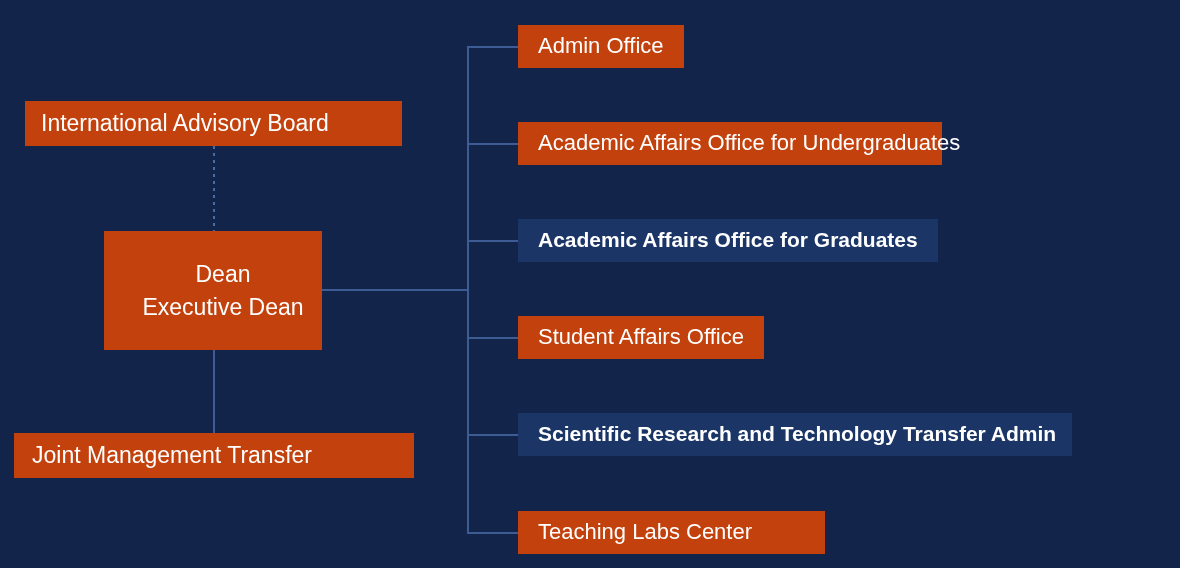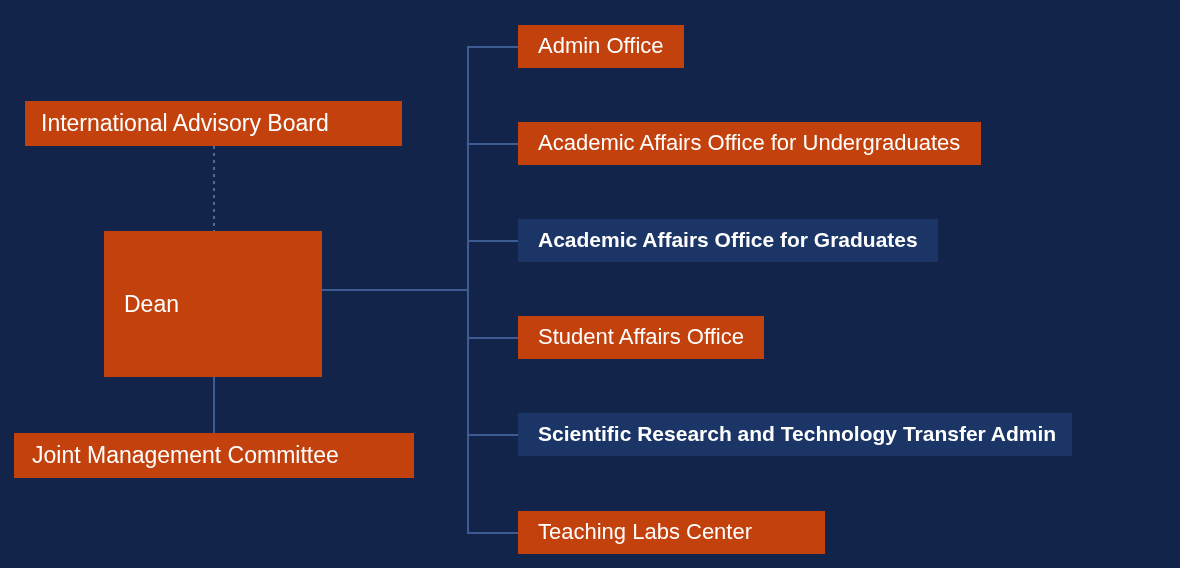--- a/index.html
+++ b/index.html
@@ -63,24 +63,24 @@
   #node-advisory-board {
     left: 25px;  top: 101px;
     width: 377px; height: 45px; padding-left: 16px;
   }
   #node-joint-committee {
     left: 14px;  top: 433px;
     width: 400px; height: 45px;
   }
   #node-dean {
     left: 104px; top: 231px;
-    width: 218px; height: 146px;
+    width: 218px; height: 119px;
     padding: 0 0 0 20px;
     font-size: 23px;
-    align-items: flex-start;
+    align-items: center;
   }
   #node-dean .node-label {
     line-height: 1.41;
   }
 
   
   .node-right {
     left: 518px;
     padding: 0 20px;
     font-size: 22px;
@@ -111,31 +111,32 @@
   <div class="line line-h" style="left:467px; top:337px; width:51px;"></div>
   <div class="line line-h" style="left:467px; top:434px; width:51px;"></div>
   <div class="line line-h" style="left:467px; top:532px; width:51px;"></div>
 
   <div class="node node-left" id="node-advisory-board">
     <span class="node-label">International Advisory Board</span>
   </div>
 
   <div class="node" id="node-dean">
     <span class="node-label">Dean</span>
+    <span class="node-label">Executive Dean</span>
   </div>
 
   <div class="node node-left" id="node-joint-committee">
-    <span class="node-label">Joint Management Committee</span>
+    <span class="node-label">Joint Management Transfer</span>
   </div>
 
   <div class="node node-right" style="top: 25px; width: 166px;">
     <span class="node-label">Admin Office</span>
   </div>
 
-  <div class="node node-right" style="top: 122px; width: 463px;">
+  <div class="node node-right" style="top: 122px; width: 424px;">
     <span class="node-label">Academic Affairs Office for Undergraduates</span>
   </div>
 
   <div class="node node-right highlighted" style="top: 219px; width: 420px;">
     <span class="node-label">Academic Affairs Office for Graduates</span>
   </div>
 
   <div class="node node-right" style="top: 316px; width: 246px;">
     <span class="node-label">Student Affairs Office</span>
   </div>

